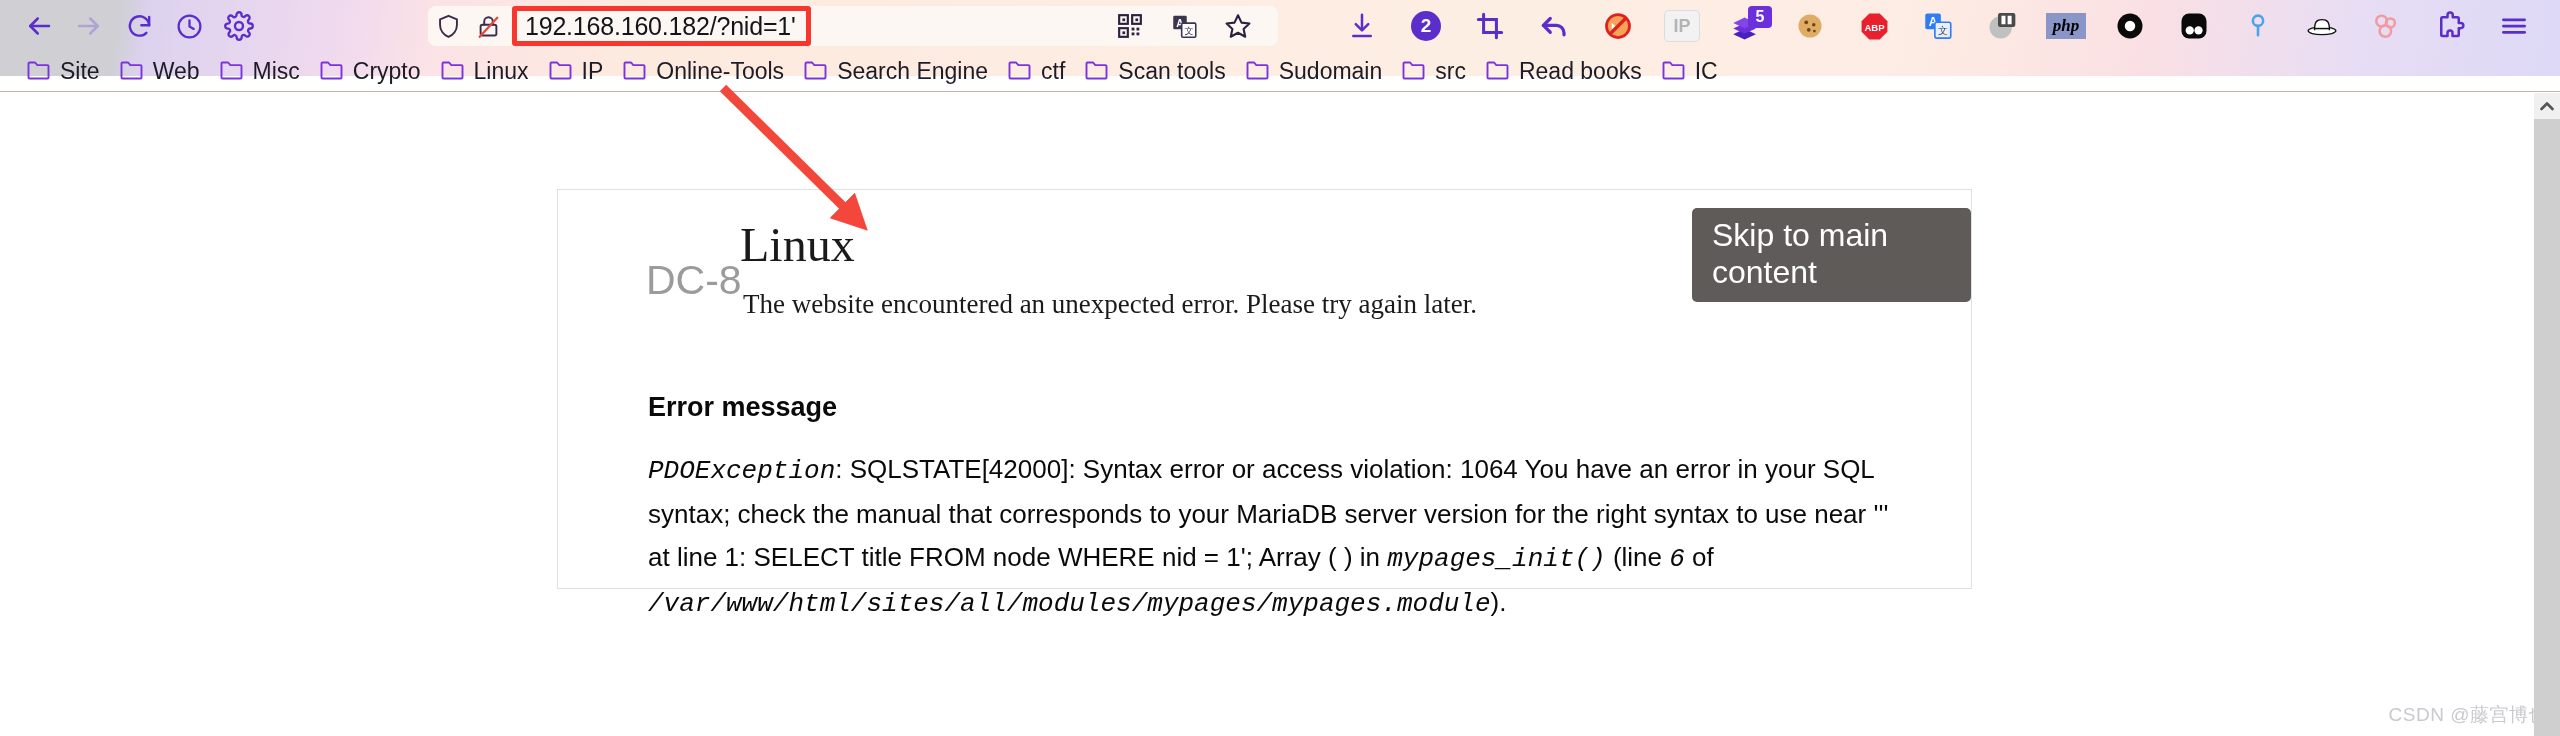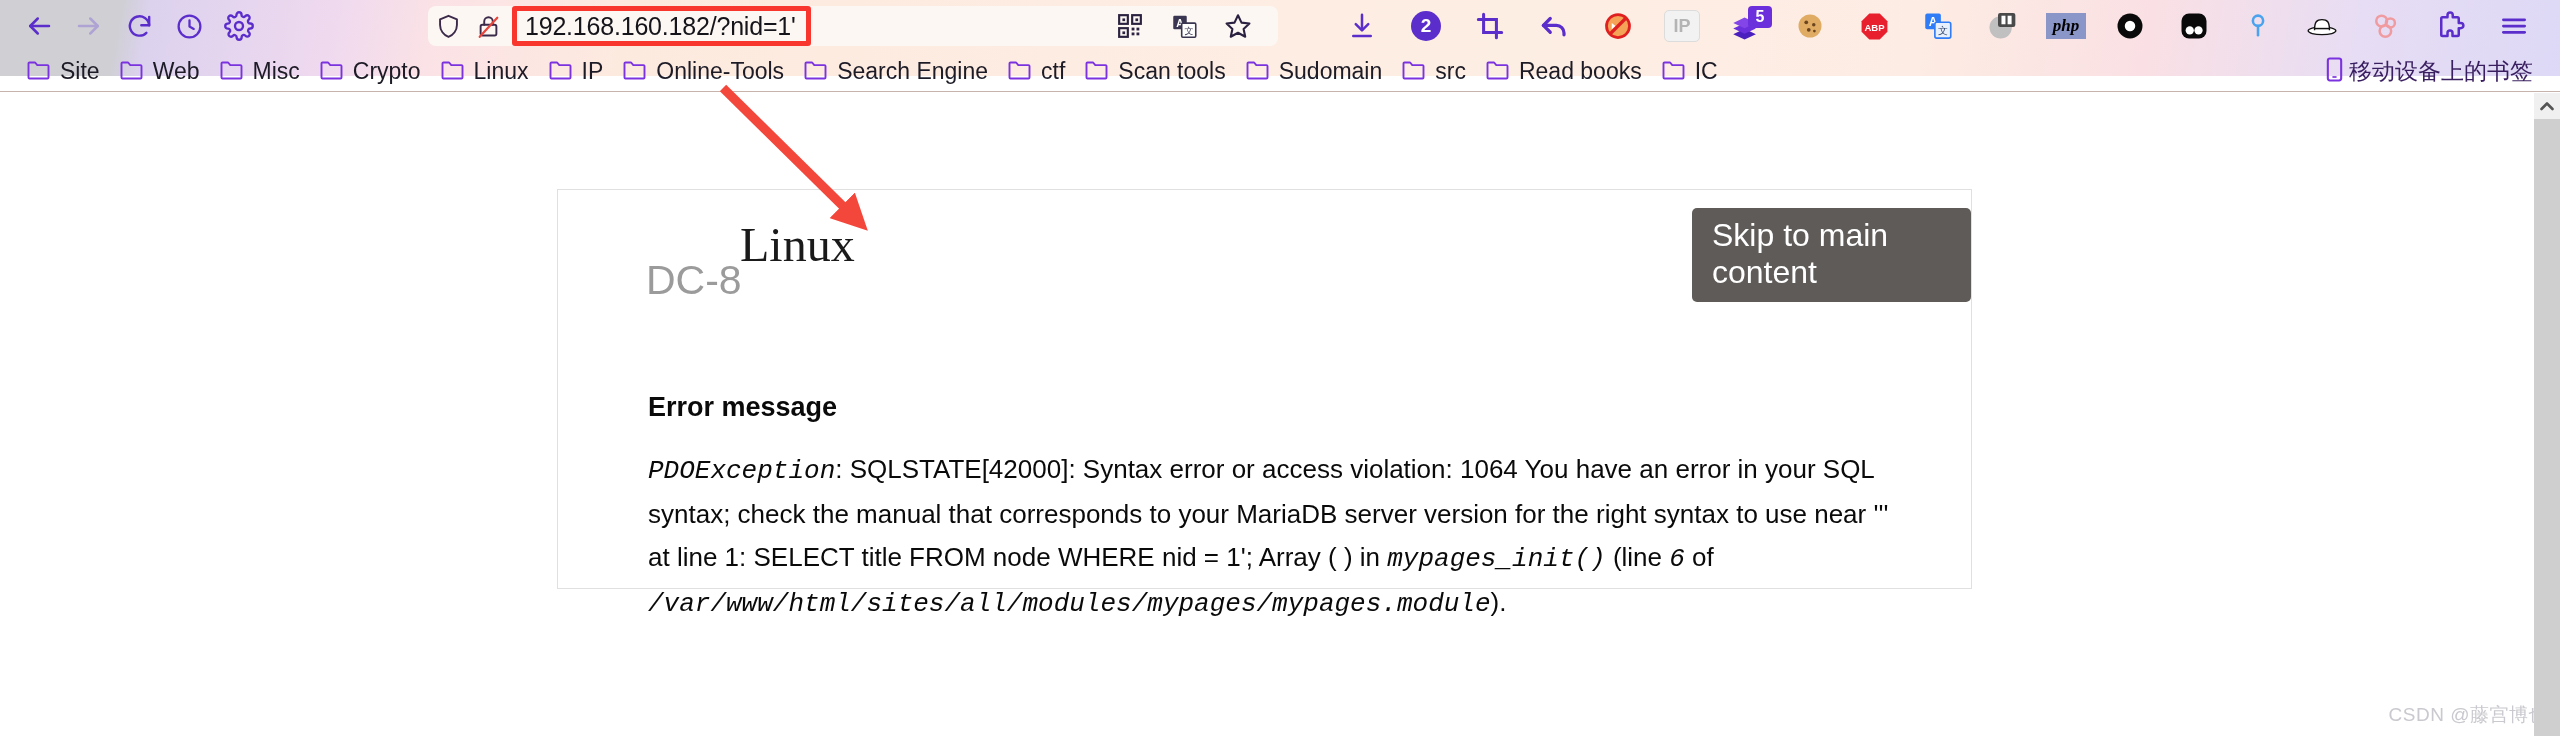--- a/index.html
+++ b/index.html
@@ -572,40 +572,32 @@
 
       <div class="bm">
         <span class="folder">
           <svg width="25" height="22" viewBox="0 0 24 22" fill="none" stroke="#7b33e0" stroke-width="1.9" stroke-linejoin="round">
               <path d="M2 18.5V4.5a1 1 0 0 1 1-1h5.6l2.2 2.6H21a1 1 0 0 1 1 1v11.4a1 1 0 0 1-1 1H3a1 1 0 0 1-1-1z"></path>
             </svg>
         </span>
         <span class="bm-label">IC</span>
       </div>
 
-      <div class="bm bm-right">
-        <span class="folder">
-          <svg width="17" height="25" viewBox="0 0 16 24" fill="none" stroke="#7b33e0" stroke-width="2" stroke-linejoin="round">
-            <rect x="1.6" y="1.5" width="12.8" height="21" rx="2"></rect>
-            <line x1="6" y1="19.2" x2="10" y2="19.2" stroke-width="1.6"></line>
-          </svg>
-        </span>
-        <span class="bm-label" style="color:#3a1f60">移动设备上的书签</span>
-      </div>
     </div>
   </div>
 
   <div class="page">
 
     <div class="content-card">
 
       <div class="logo">DC-8</div>
 
       <h1 class="err-title">Linux</h1>
 
+      <div class="err-sub">The website encountered an unexpected error. Please try again later.</div>
 
       <div class="skip">Skip to main content</div>
 
       <h2 class="msg-head">Error message</h2>
 
       <div class="msg-body">
         <i>PDOException</i><span>: SQLSTATE[42000]: Syntax error or access violation: 1064 You have an error in your SQL syntax; check the manual that corresponds to your MariaDB server version for the right syntax to use near ''' at line 1: SELECT title FROM node WHERE nid = 1'; Array ( ) in </span><i>mypages_init()</i><span> (line </span><i>6</i><span> of </span><i>/var/www/html/sites/all/modules/mypages/mypages.module</i><span>).</span>
       </div>
     </div>
 

